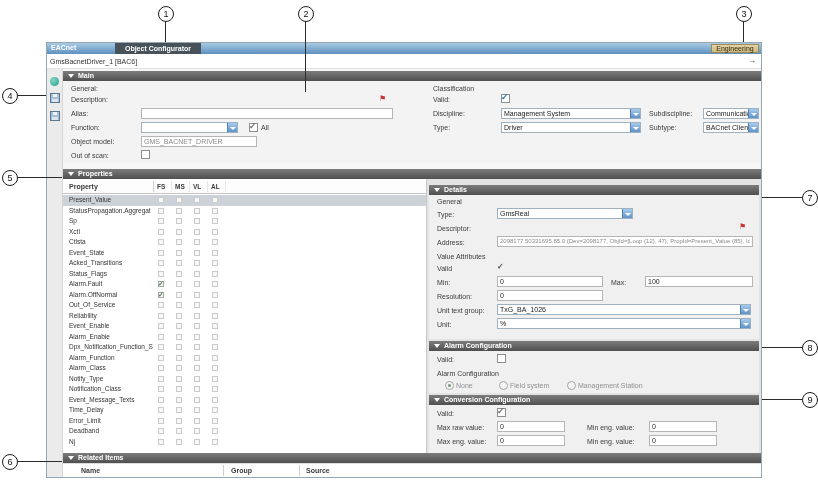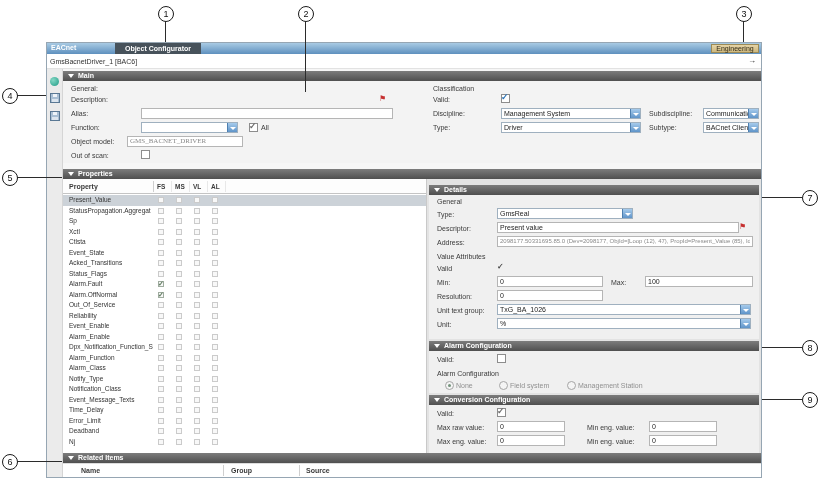--- a/index.html
+++ b/index.html
@@ -127,21 +127,21 @@
 
       <span class="lbl" style="left:8px;top:43px">Function:</span>
       <div class="dd" style="left:78px;top:41px;width:97px">
         <span class="dd-val"></span>
         <span class="dd-btn"></span>
       </div>
       <span class="cb on gray" style="left:186px;top:42px"></span>
       <span class="lbl" style="left:198px;top:43px">All</span>
 
       <span class="lbl" style="left:8px;top:57px">Object model:</span>
-      <input class="inp ro" style="left: 64px; top: 55px; width: 110px; font-family: Liberation Serif, serif;" readonly="" value="GMS_BACNET_DRIVER">
+      <input class="inp ro" style="left: 78px; top: 55px; width: 110px;" readonly="" value="GMS_BACNET_DRIVER">
 
       <span class="lbl" style="left:8px;top:71px">Out of scan:</span>
       <span class="cb" style="left:78px;top:69px"></span>
 
       <span class="lbl" style="left:370px;top:4px">Classification</span>
 
       <span class="lbl" style="left:370px;top:15px">Valid:</span>
       <span class="cb on" style="left:438px;top:13px"></span>
 
       <span class="lbl" style="left:370px;top:29px">Discipline:</span>
@@ -366,21 +366,20 @@
         <div id="details-body">
           <span class="lbl" style="left:8px;top:3px">General</span>
 
           <span class="lbl" style="left:8px;top:16px">Type:</span>
           <div class="dd" style="left:68px;top:13px;width:136px">
             <span class="dd-val">GmsReal</span>
             <span class="dd-btn"></span>
           </div>
 
           <span class="lbl" style="left:8px;top:30px">Descriptor:</span>
-          <input class="inp" style="left: 68px; top: 27px; width: 236px;" readonly="" value="Present value">
           <span class="flag" style="left:310px;top:28px">⚑</span>
 
           <span class="lbl" style="left:8px;top:44px">Address:</span>
           <input class="inp ro" style="left: 68px; top: 41px; width: 250px; font-size: 6px;" readonly="" value="2098177.50331695.85.0 (Dev=2098177, ObjId=[Loop (12), 47), PropId=Present_Value (85), Idx=0)">
 
           <span class="lbl" style="left:8px;top:58px">Value Attributes</span>
 
           <span class="lbl" style="left:8px;top:70px">Valid</span>
           <span class="checkglyph" style="left:68px;top:68px">✓</span>
 

